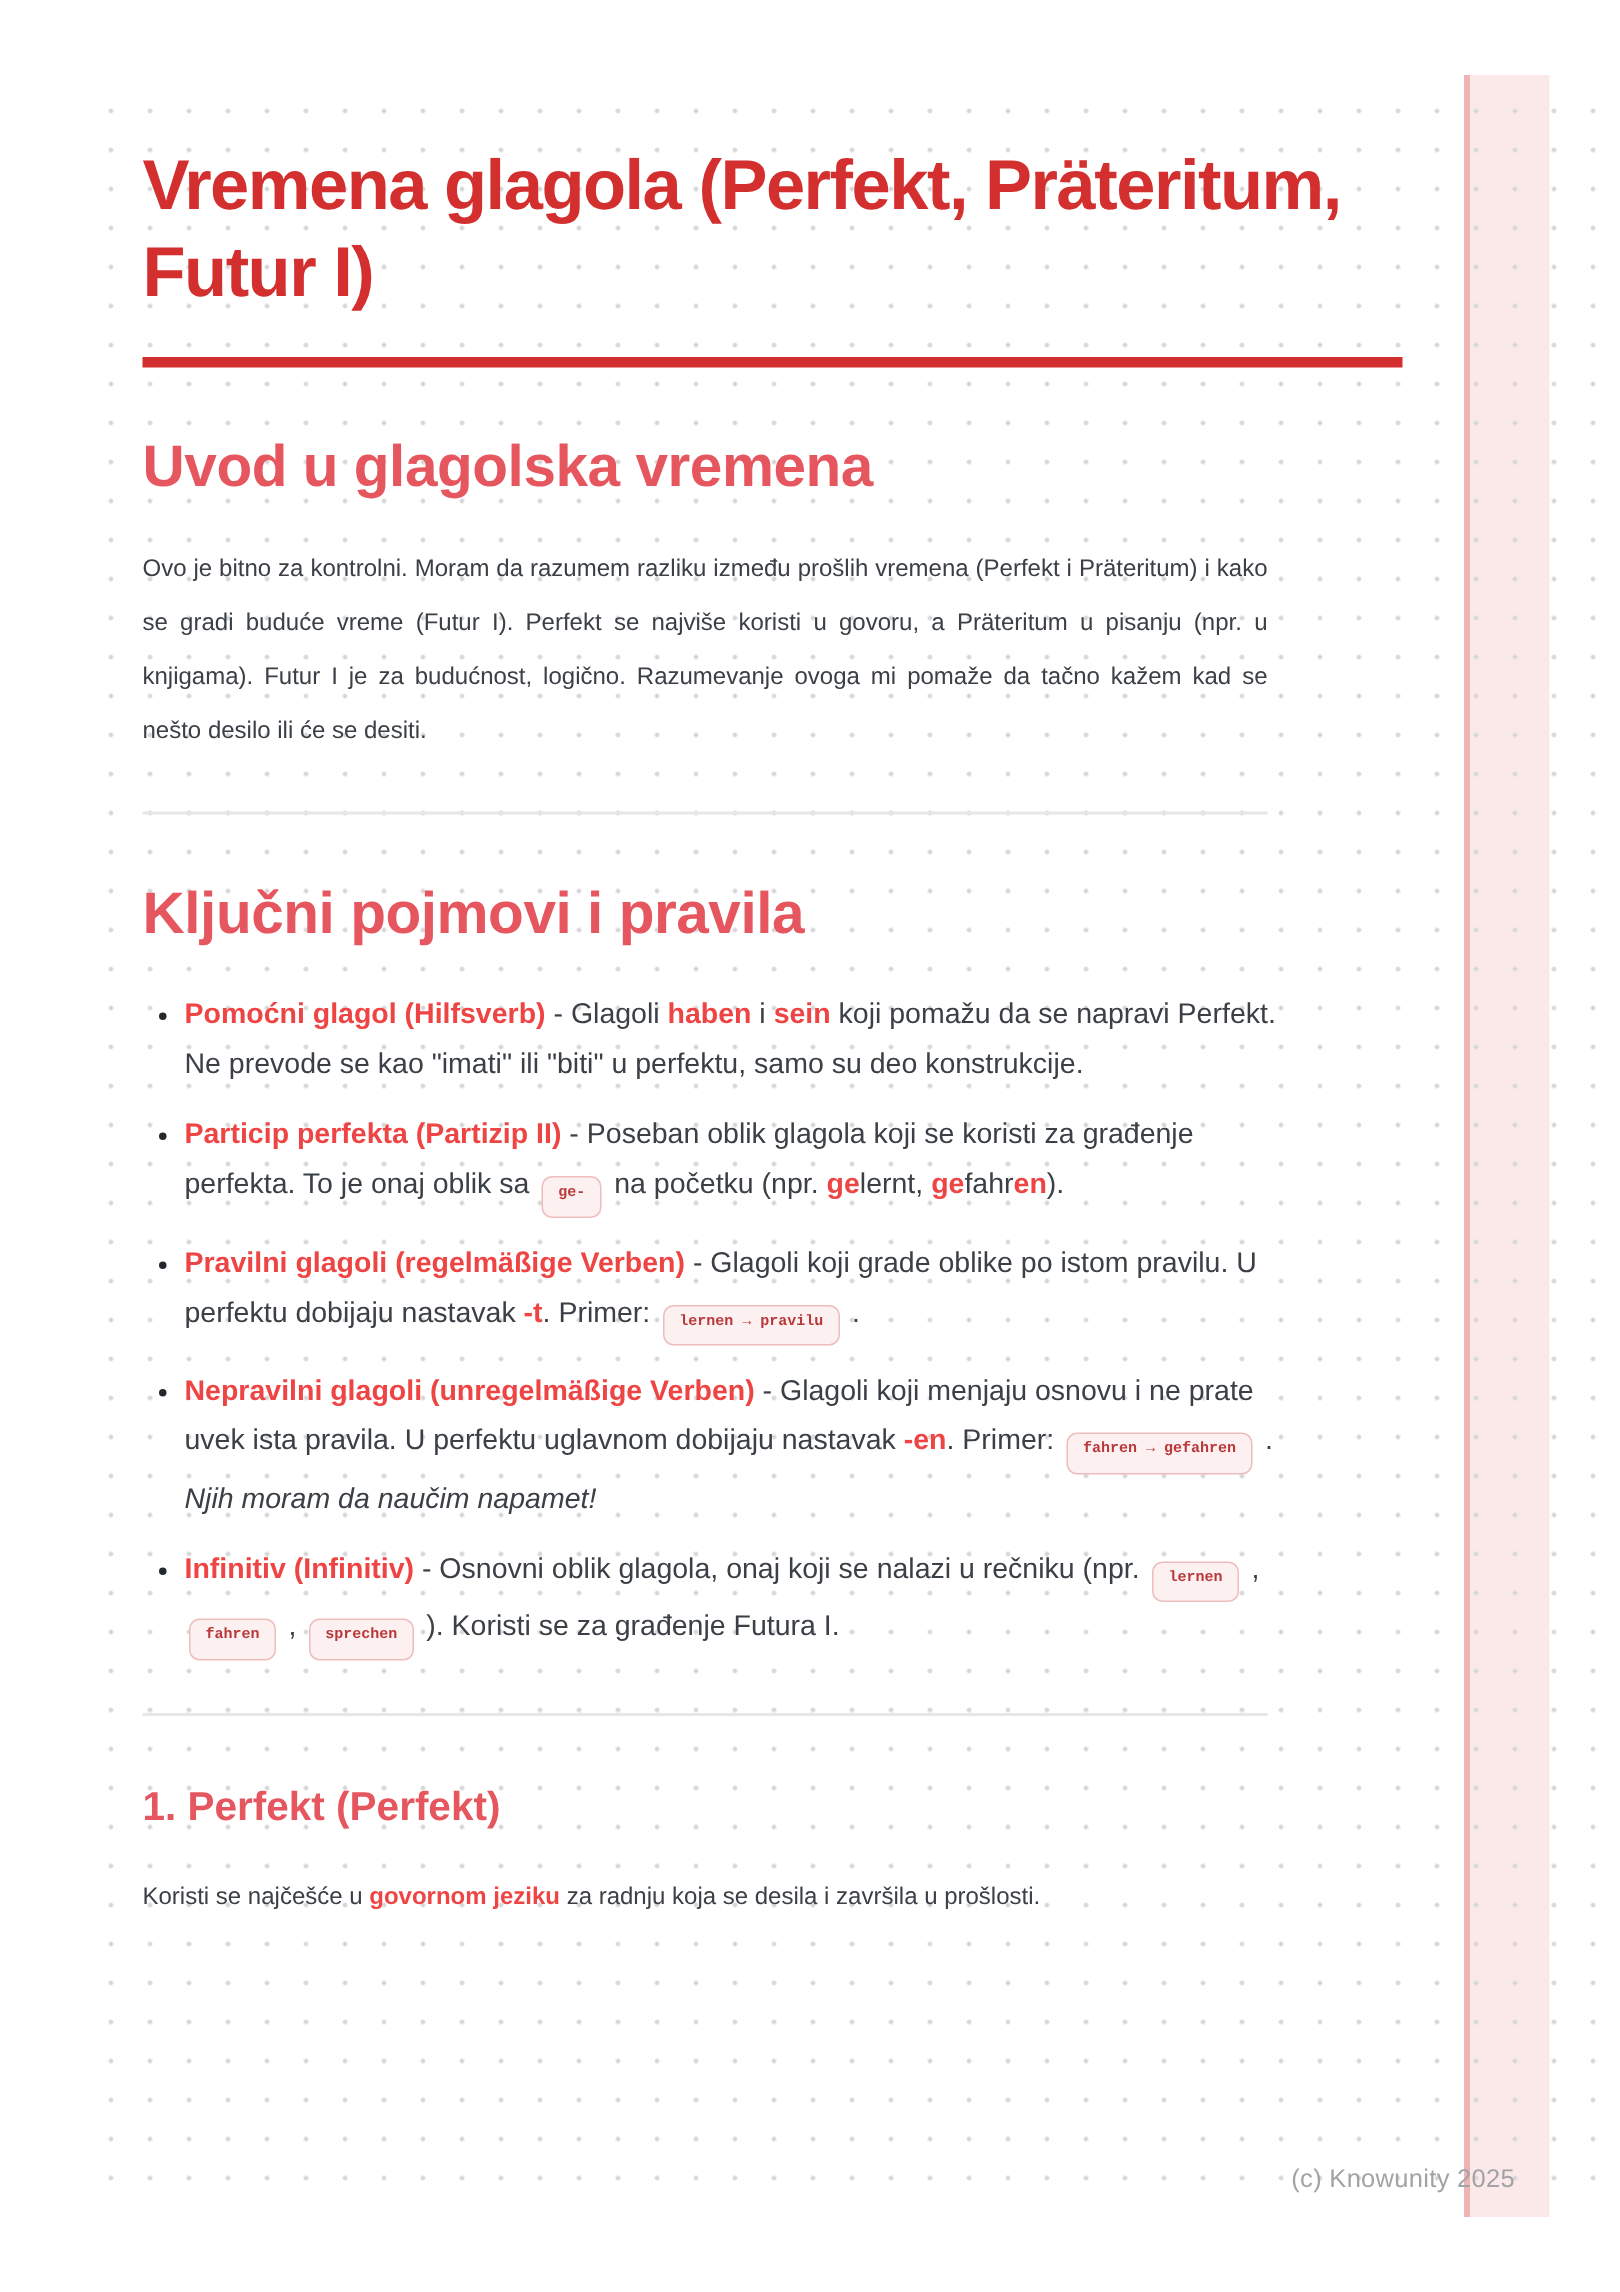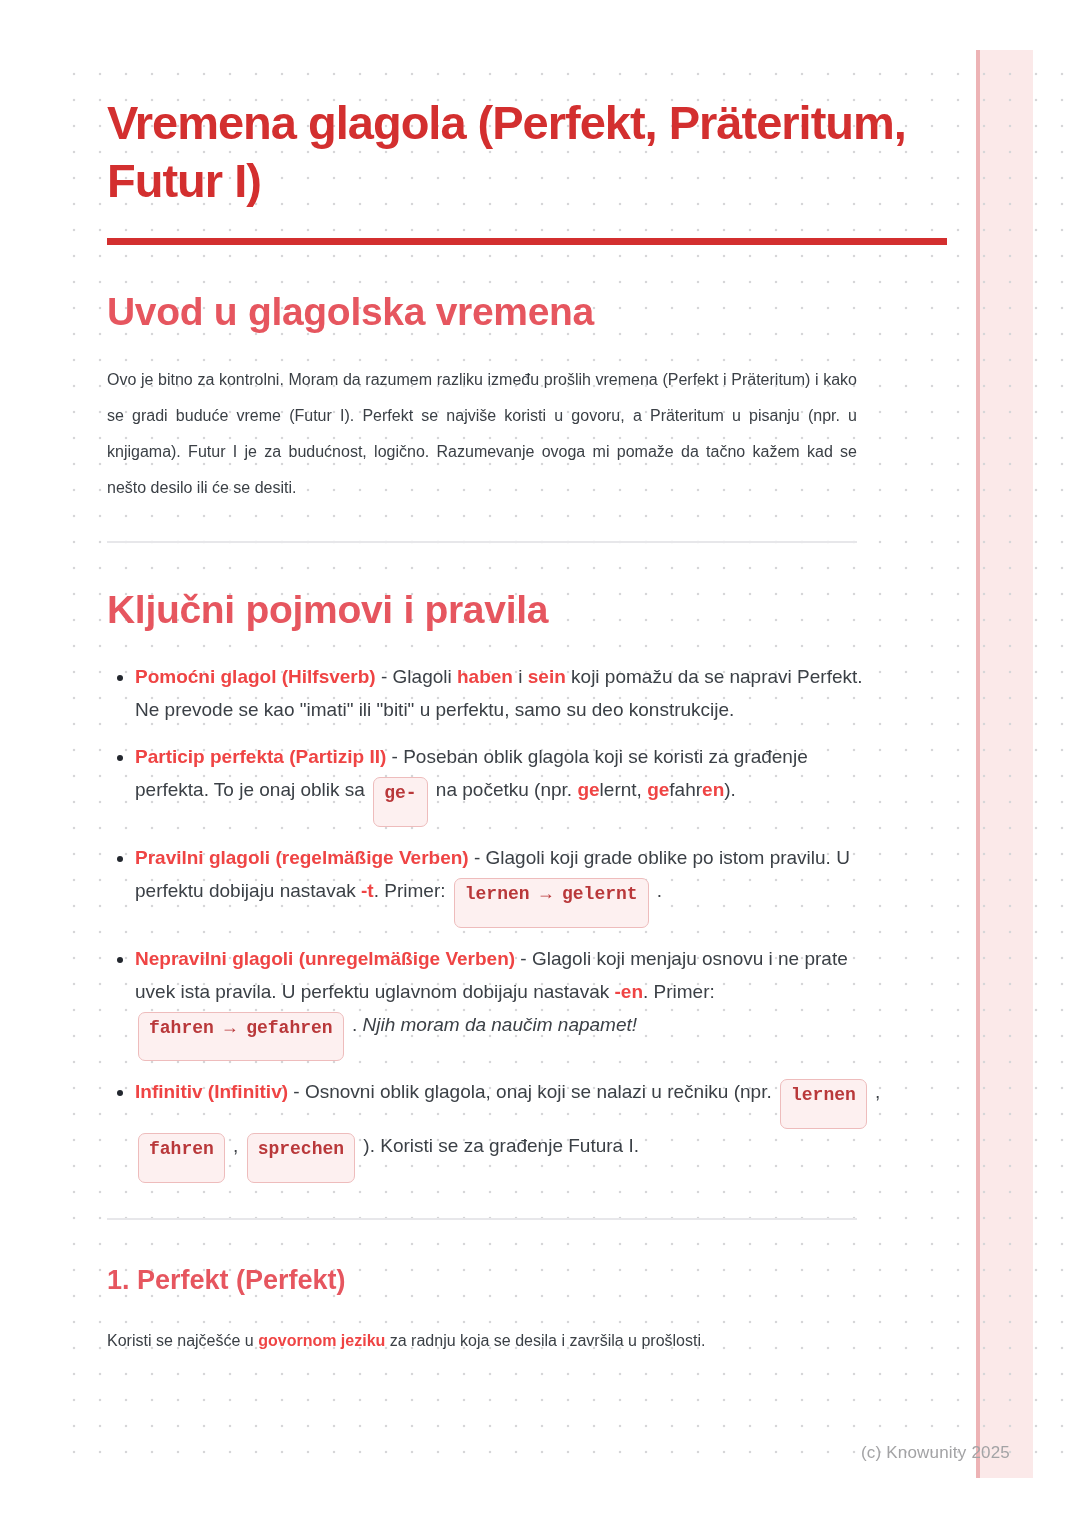--- a/index.html
+++ b/index.html
@@ -21,21 +21,21 @@
     pointer-events:none;
   }
   
   .stripe{
     position:absolute;left:976px;top:50px;width:53px;height:1428px;
     background:var(--stripe-fill,#fbe9e9);
     border-left:4px solid var(--stripe-edge,#edb3b5);
     z-index:1;
   }
   .content{
-    position:absolute;left:107px;top:0;width:840px;z-index:3;
+    position:absolute;left:95px;top:0;width:840px;z-index:3;
   }
   h1{
     margin:94px 0 0 0;
     font-size:47px;line-height:1.24;letter-spacing:-1px;
     font-weight:800;
     color:var(--title-red,#d32f2f);
   }
   .title-rule{
     border:none;height:7px;width:840px;
     background:var(--title-red,#d32f2f);
@@ -72,26 +72,26 @@
     margin:0 0 14px 0;
     color:var(--body-text,#3b4046);
     text-align:left;
   }
   ul.concepts li::marker{color:#23272e;}
   .sg-b{font-weight:700;color:#ef4444;}
   .sg-i{font-style:italic;}
   .sg-c{
     display:inline-block;
     font-family:"Liberation Mono","DejaVu Sans Mono",monospace;
-    font-size:18px;font-weight:700;line-height:1.15;
+    font-size:10px;font-weight:700;line-height:1.15;
     color:var(--code-red,#b9383a);
     background:var(--code-bg,#fdf0f0);
     border:1.5px solid var(--code-border,#eebcbc);
     border-radius:7px;
-    padding:5px 10px 22px 10px;
+    padding:5px 10px 9px 10px;
     margin:0 3px;
     vertical-align:-2px;
     white-space:nowrap;
   }
   .footer{
     position:absolute;top:1443px;right:70px;z-index:4;
     font-size:17px;color:var(--footer-gray,#a3a3a5);
     letter-spacing:0.2px;
   }
 </style>
@@ -110,21 +110,21 @@
 
     <h2>Uvod u glagolska vremena</h2>
     <p class="body">Ovo je bitno za kontrolni. Moram da razumem razliku između prošlih vremena (Perfekt i Präteritum) i kako se gradi buduće vreme (Futur I). Perfekt se najviše koristi u govoru, a Präteritum u pisanju (npr. u knjigama). Futur I je za budućnost, logično. Razumevanje ovoga mi pomaže da tačno kažem kad se nešto desilo ili će se desiti.</p>
 
     <hr class="divider">
 
     <h2>Ključni pojmovi i pravila</h2>
     <ul class="concepts">
       <li><span class="sg-b">Pomoćni glagol (Hilfsverb)</span><span class="sg-p"> - Glagoli </span><span class="sg-b">haben</span><span class="sg-p"> i </span><span class="sg-b">sein</span><span class="sg-p"> koji pomažu da se napravi Perfekt. Ne prevode se kao "imati" ili "biti" u perfektu, samo su deo konstrukcije.</span></li>
       <li><span class="sg-b">Particip perfekta (Partizip II)</span><span class="sg-p"> - Poseban oblik glagola koji se koristi za građenje perfekta. To je onaj oblik sa </span><span class="sg-c">ge-</span><span class="sg-p"> na početku (npr. </span><span class="sg-b">ge</span><span class="sg-p">lernt, </span><span class="sg-b">ge</span><span class="sg-p">fahr</span><span class="sg-b">en</span><span class="sg-p">).</span></li>
-      <li><span class="sg-b">Pravilni glagoli (regelmäßige Verben)</span><span class="sg-p"> - Glagoli koji grade oblike po istom pravilu. U perfektu dobijaju nastavak </span><span class="sg-b">-t</span><span class="sg-p">. Primer: </span><span class="sg-c">lernen → gelernt</span><span class="sg-p"> .</span></li>
+      <li><span class="sg-b">Pravilni glagoli (regelmäßige Verben)</span><span class="sg-p"> - Glagoli koji grade oblike po istom pravilu. U perfektu dobijaju nastavak </span><span class="sg-b">-t</span><span class="sg-p">. Primer: </span><span class="sg-c">lernen → pravilu</span><span class="sg-p"> .</span></li>
       <li><span class="sg-b">Nepravilni glagoli (unregelmäßige Verben)</span><span class="sg-p"> - Glagoli koji menjaju osnovu i ne prate uvek ista pravila. U perfektu uglavnom dobijaju nastavak </span><span class="sg-b">-en</span><span class="sg-p">. Primer: </span><span class="sg-c">fahren → gefahren</span><span class="sg-p"> . </span><span class="sg-i">Njih moram da naučim napamet!</span></li>
       <li><span class="sg-b">Infinitiv (Infinitiv)</span><span class="sg-p"> - Osnovni oblik glagola, onaj koji se nalazi u rečniku (npr. </span><span class="sg-c">lernen</span><span class="sg-p"> , </span><span class="sg-c">fahren</span><span class="sg-p"> , </span><span class="sg-c">sprechen</span><span class="sg-p"> ). Koristi se za građenje Futura I.</span></li>
     </ul>
 
     <hr class="divider">
 
     <h3>1. Perfekt (Perfekt)</h3>
     <p class="body"><span class="sg-p">Koristi se najčešće u </span><span class="sg-b">govornom jeziku</span><span class="sg-p"> za radnju koja se desila i završila u prošlosti.</span></p>
 
   </main>

